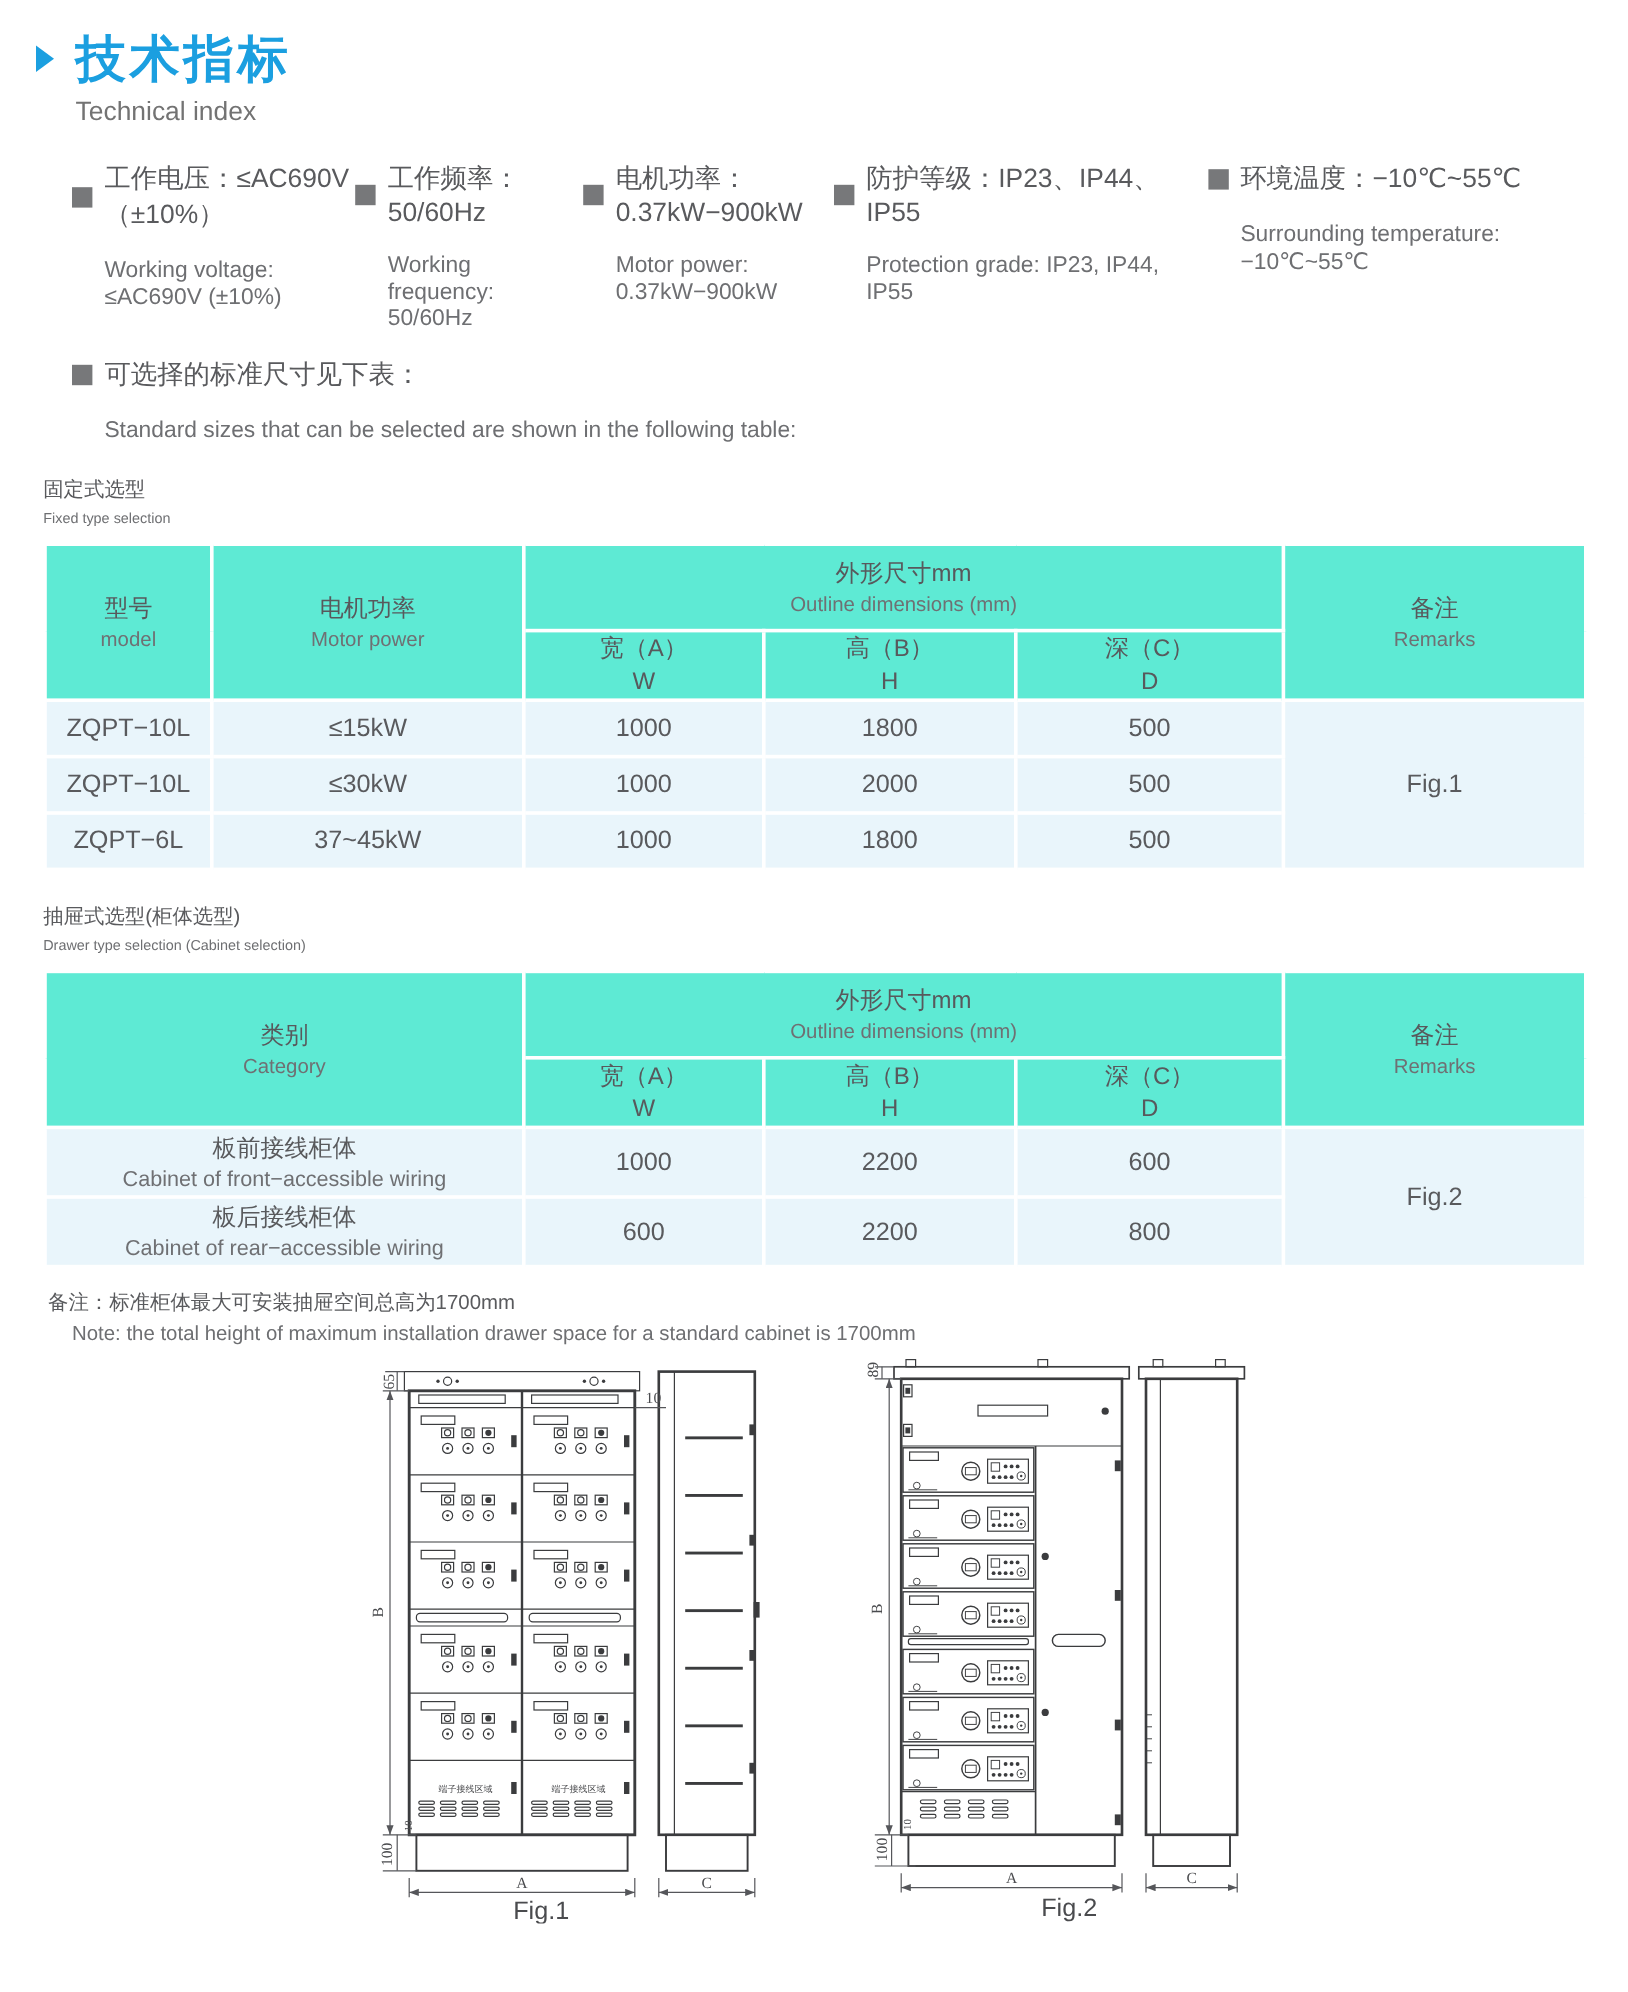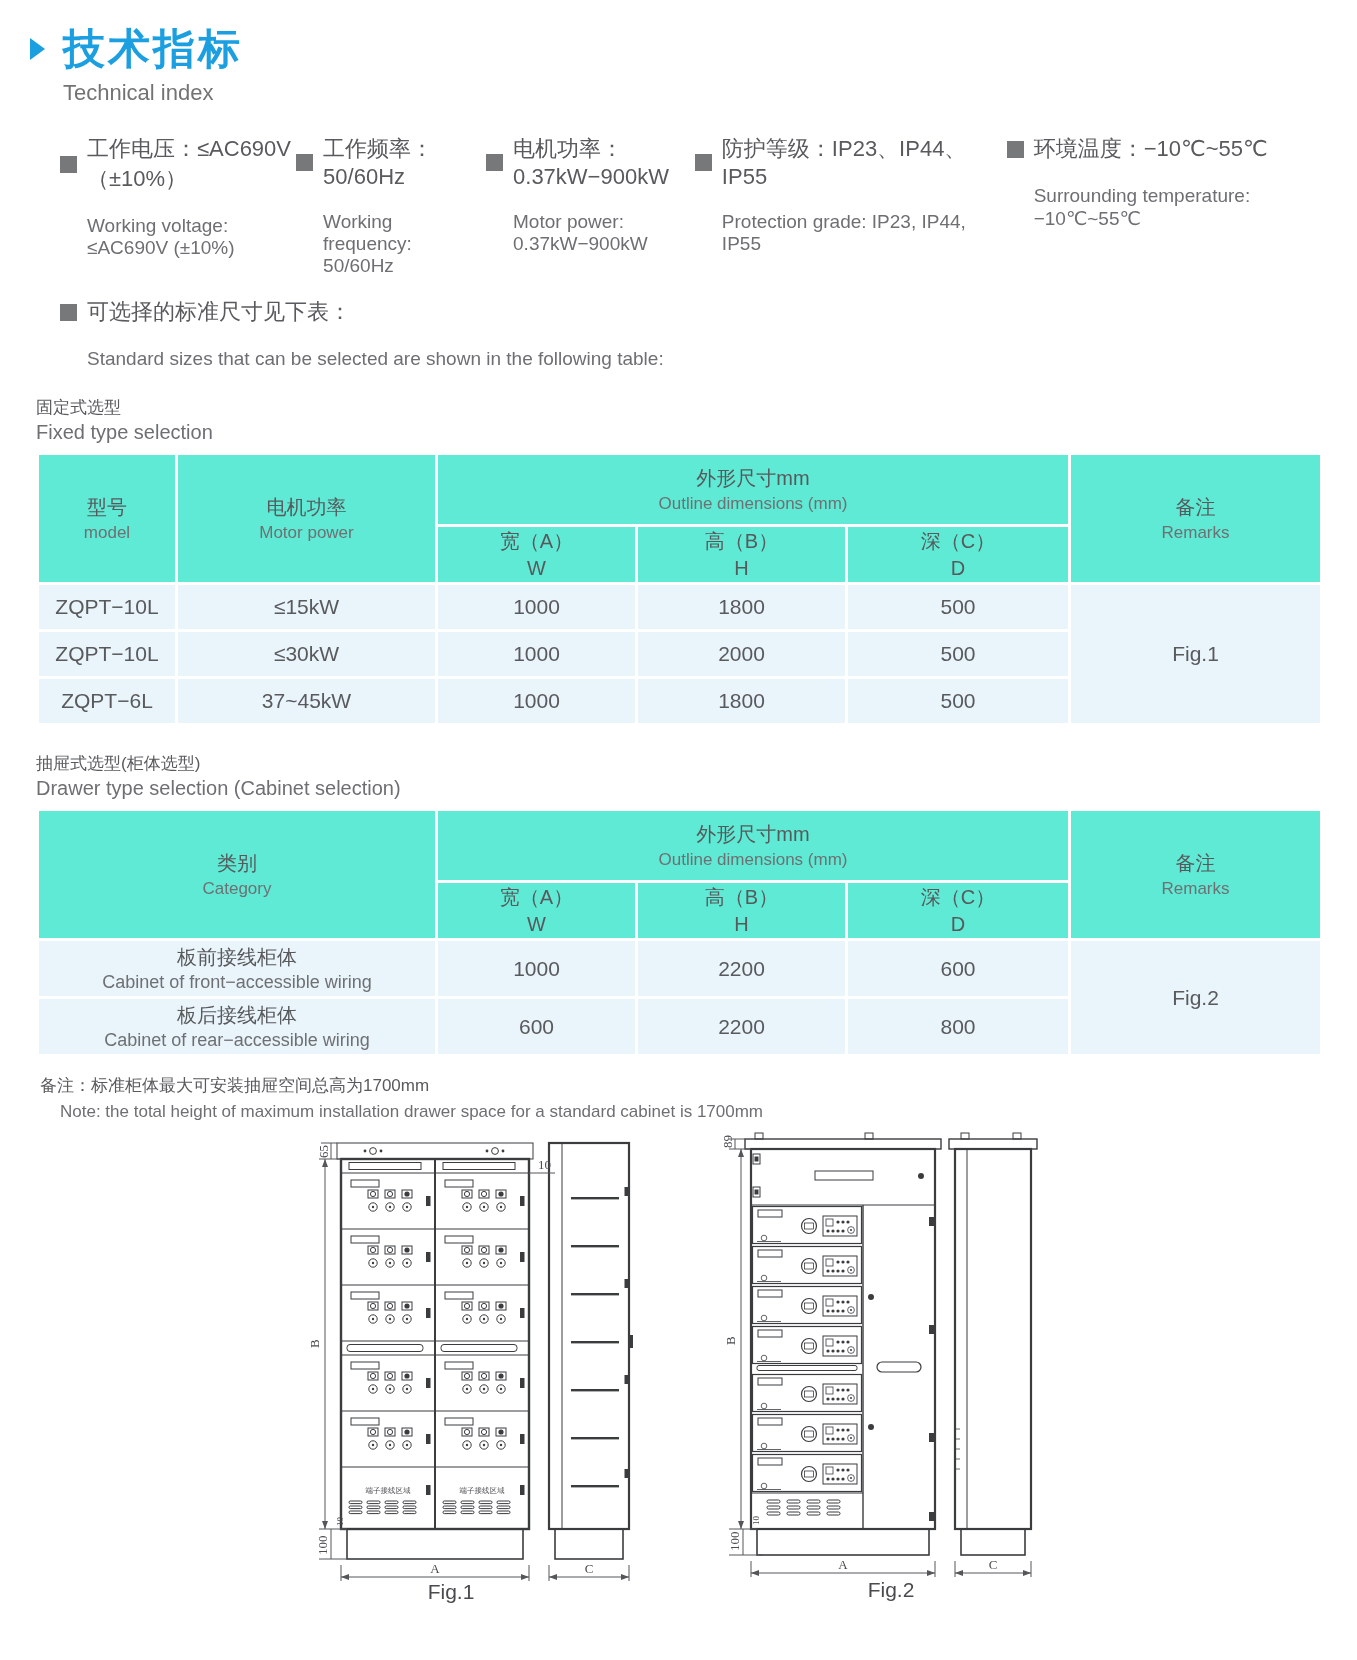--- a/index.html
+++ b/index.html
@@ -18,21 +18,21 @@
   .specs-col{display:flex;}
   .specs-col.left{width:645px;}
   .spec-item{margin-bottom:18px;}
   .spec-cn{font-size:22px;color:#595a5d;display:flex;align-items:center;}
   .bullet{width:17px;height:17px;background:#77787a;margin-right:10px;flex:none;}
   .spec-en{font-size:19px;color:#6e6f72;margin:21px 0 0 27px;}
   .sizes-note{margin:2px 0 0 60px;}
 
   
   .tbl-label{margin:26px 0 0 36px;font-size:17px;color:#595a5d;line-height:24px;}
-  .tbl-label .en{font-size:20px;color:#6e6f72;}
+  .tbl-label .en{font-size:12px;color:#6e6f72;}
   table.spec{border-collapse:collapse;margin:8px 0 0 36px;table-layout:fixed;width:1284px;}
   table.spec td,table.spec th{border:3px solid #fff;text-align:center;vertical-align:middle;padding:0;font-weight:normal;}
   .th{background:#5eead4;margin-left:36px;}
   .td{background:#e9f5fb;}
   .hcn{font-size:20px;color:#58595c;display:block;line-height:27px;}
   .hen{font-size:17px;color:#6f7073;display:block;line-height:23px;}
   .ccn{font-size:20px;color:#58595c;display:block;line-height:26px;}
   .cen{font-size:18px;color:#6f7073;display:block;line-height:24px;}
   .val{font-size:21px;color:#595a5d;}
   tr.gh{height:72px;} tr.sh{height:58px;} tr.dr{height:47px;} tr.dr2{height:58px;}

